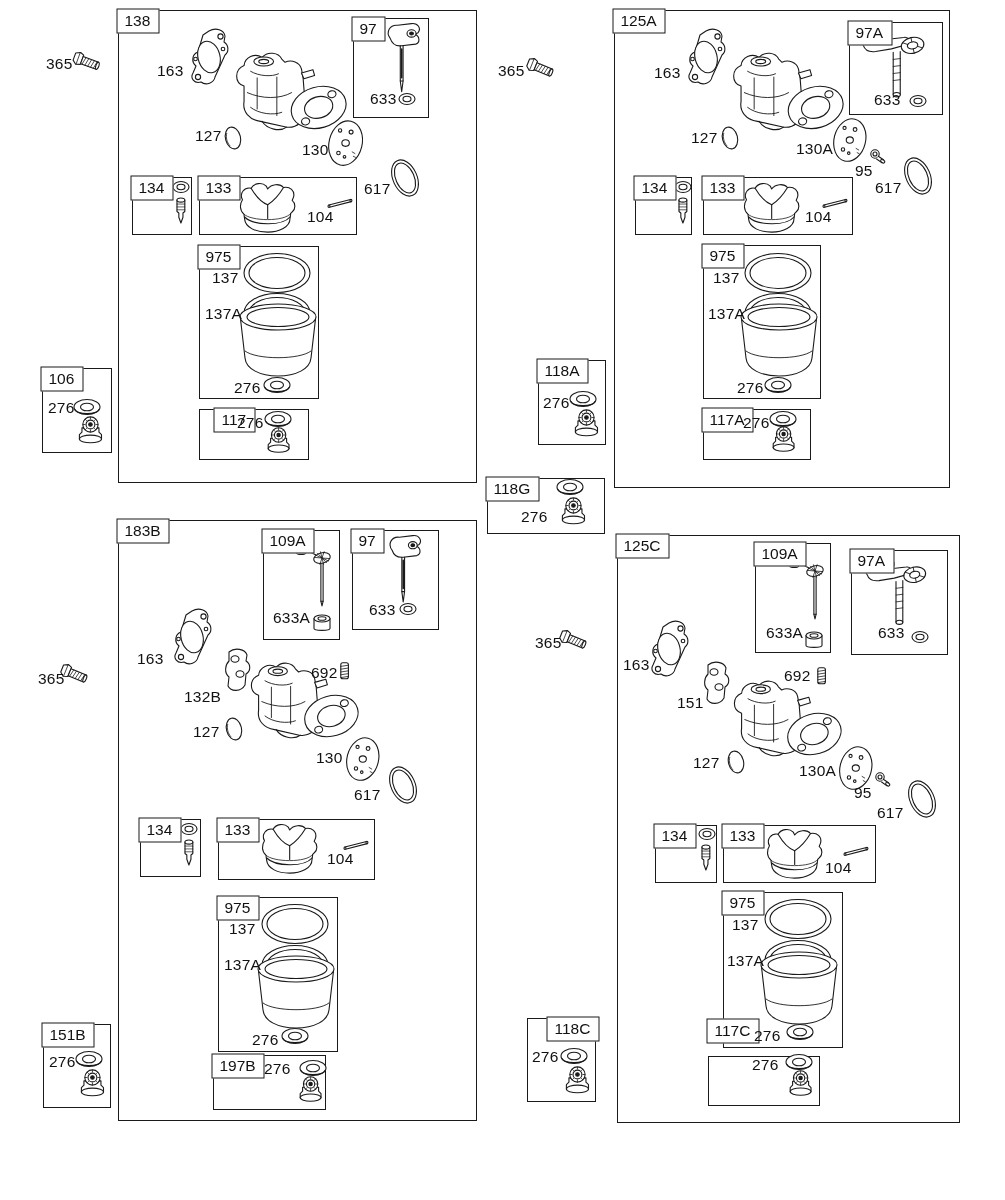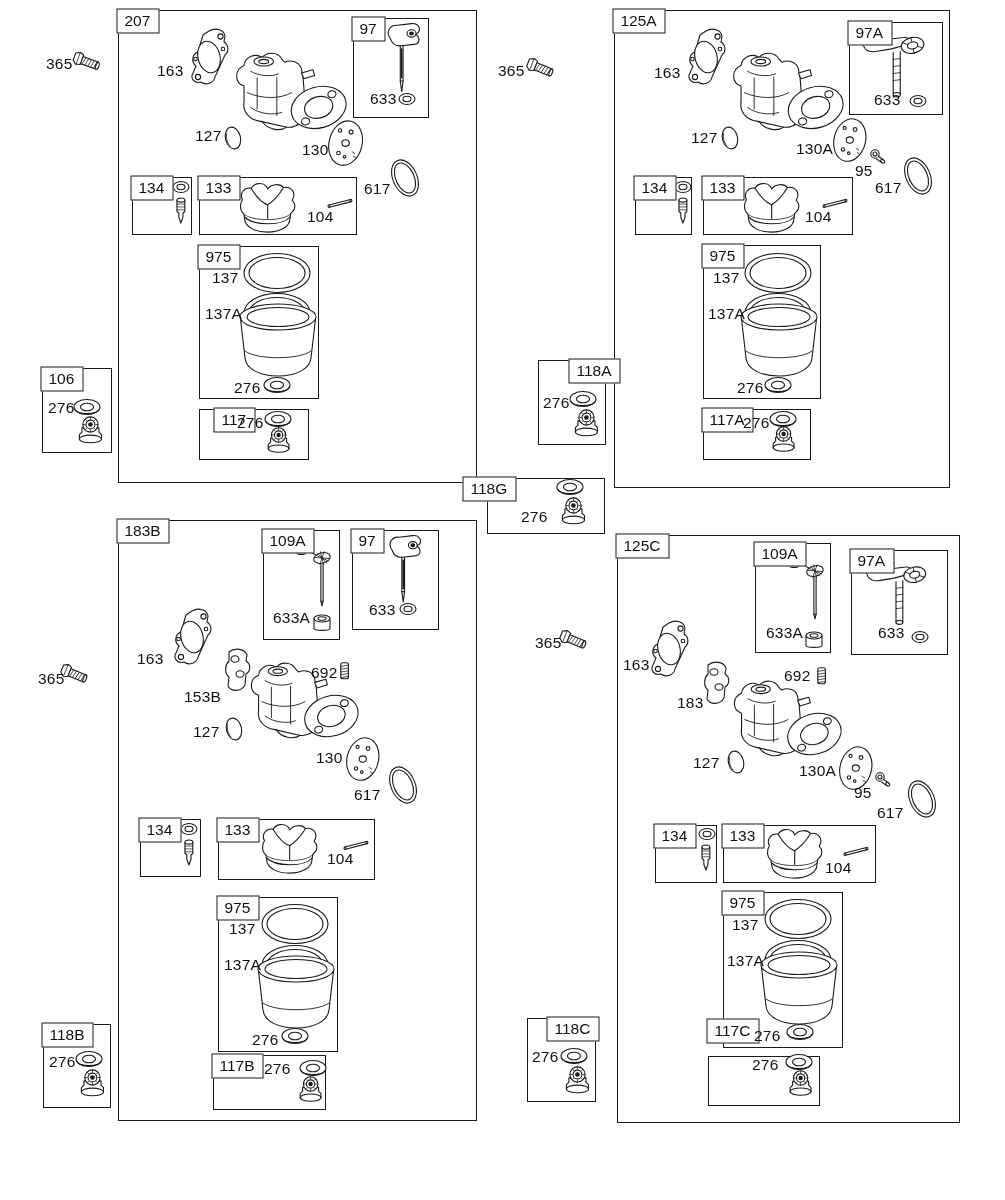--- a/index.html
+++ b/index.html
@@ -291,45 +291,45 @@
     <use href="#ring-lg" transform="translate(763,898)"></use>
     <use href="#ring-lg" transform="translate(763,939)"></use>
     <use href="#bowl" transform="translate(759,951)"></use>
     <use href="#washer-lg" transform="translate(786,1024)"></use>
     <use href="#washer-lg" transform="translate(785,1054)"></use>
     <use href="#bolt-down" transform="translate(787,1070) scale(0.8)"></use>
     <use href="#washer-lg" transform="translate(560,1048)"></use>
     <use href="#bolt-down" transform="translate(563,1066) scale(0.85)"></use>
   </svg>
 
-  <div class="tag" style="left:118px;top:10px">207</div>
+  <div class="tag" style="left:118px;top:10px">138</div>
   <div class="tag" style="left:353px;top:18px">97</div>
   <div class="tag" style="left:132px;top:177px">134</div>
   <div class="tag" style="left:199px;top:177px">133</div>
   <div class="tag" style="left:199px;top:246px">975</div>
   <div class="tag" style="left:215px;top:409px">117</div>
   <div class="tag" style="left:42px;top:368px">106</div>
 
   <div class="tag" style="left:614px;top:10px">125A</div>
   <div class="tag" style="left:849px;top:22px">97A</div>
   <div class="tag" style="left:635px;top:177px">134</div>
   <div class="tag" style="left:703px;top:177px">133</div>
   <div class="tag" style="left:703px;top:245px">975</div>
   <div class="tag" style="left:703px;top:409px">117A</div>
-  <div class="tag" style="left:570px;top:360px">118A</div>
-  <div class="tag" style="left:464px;top:478px">118G</div>
+  <div class="tag" style="left:538px;top:360px">118A</div>
+  <div class="tag" style="left:487px;top:478px">118G</div>
 
   <div class="tag" style="left:118px;top:520px">183B</div>
   <div class="tag" style="left:263px;top:530px">109A</div>
   <div class="tag" style="left:352px;top:530px">97</div>
   <div class="tag" style="left:140px;top:819px">134</div>
   <div class="tag" style="left:218px;top:819px">133</div>
   <div class="tag" style="left:218px;top:897px">975</div>
-  <div class="tag" style="left:213px;top:1055px">117B</div>
-  <div class="tag" style="left:43px;top:1024px">118B</div>
+  <div class="tag" style="left:213px;top:1055px">197B</div>
+  <div class="tag" style="left:43px;top:1024px">151B</div>
 
   <div class="tag" style="left:617px;top:535px">125C</div>
   <div class="tag" style="left:755px;top:543px">109A</div>
   <div class="tag" style="left:851px;top:550px">97A</div>
   <div class="tag" style="left:655px;top:825px">134</div>
   <div class="tag" style="left:723px;top:825px">133</div>
   <div class="tag" style="left:723px;top:892px">975</div>
   <div class="tag" style="left:708px;top:1020px">117C</div>
   <div class="tag" style="left:548px;top:1018px">118C</div>
 
@@ -360,36 +360,36 @@
   <div class="plabel" style="left:713px;top:269px">137</div>
   <div class="plabel" style="left:708px;top:305px">137A</div>
   <div class="plabel" style="left:737px;top:379px">276</div>
   <div class="plabel" style="left:743px;top:414px">276</div>
   <div class="plabel" style="left:543px;top:394px">276</div>
   <div class="plabel" style="left:521px;top:508px">276</div>
 
   <div class="plabel" style="left:273px;top:609px">633A</div>
   <div class="plabel" style="left:369px;top:601px">633</div>
   <div class="plabel" style="left:137px;top:650px">163</div>
-  <div class="plabel" style="left:184px;top:688px">153B</div>
+  <div class="plabel" style="left:184px;top:688px">132B</div>
   <div class="plabel" style="left:311px;top:664px">692</div>
   <div class="plabel" style="left:193px;top:723px">127</div>
   <div class="plabel" style="left:316px;top:749px">130</div>
   <div class="plabel" style="left:354px;top:786px">617</div>
   <div class="plabel" style="left:327px;top:850px">104</div>
   <div class="plabel" style="left:229px;top:920px">137</div>
   <div class="plabel" style="left:224px;top:956px">137A</div>
   <div class="plabel" style="left:252px;top:1031px">276</div>
   <div class="plabel" style="left:264px;top:1060px">276</div>
   <div class="plabel" style="left:49px;top:1053px">276</div>
 
   <div class="plabel" style="left:766px;top:624px">633A</div>
   <div class="plabel" style="left:878px;top:624px">633</div>
   <div class="plabel" style="left:623px;top:656px">163</div>
-  <div class="plabel" style="left:677px;top:694px">183</div>
+  <div class="plabel" style="left:677px;top:694px">151</div>
   <div class="plabel" style="left:784px;top:667px">692</div>
   <div class="plabel" style="left:693px;top:754px">127</div>
   <div class="plabel" style="left:799px;top:762px">130A</div>
   <div class="plabel" style="left:854px;top:784px">95</div>
   <div class="plabel" style="left:877px;top:804px">617</div>
   <div class="plabel" style="left:825px;top:859px">104</div>
   <div class="plabel" style="left:732px;top:916px">137</div>
   <div class="plabel" style="left:727px;top:952px">137A</div>
   <div class="plabel" style="left:754px;top:1027px">276</div>
   <div class="plabel" style="left:752px;top:1056px">276</div>

